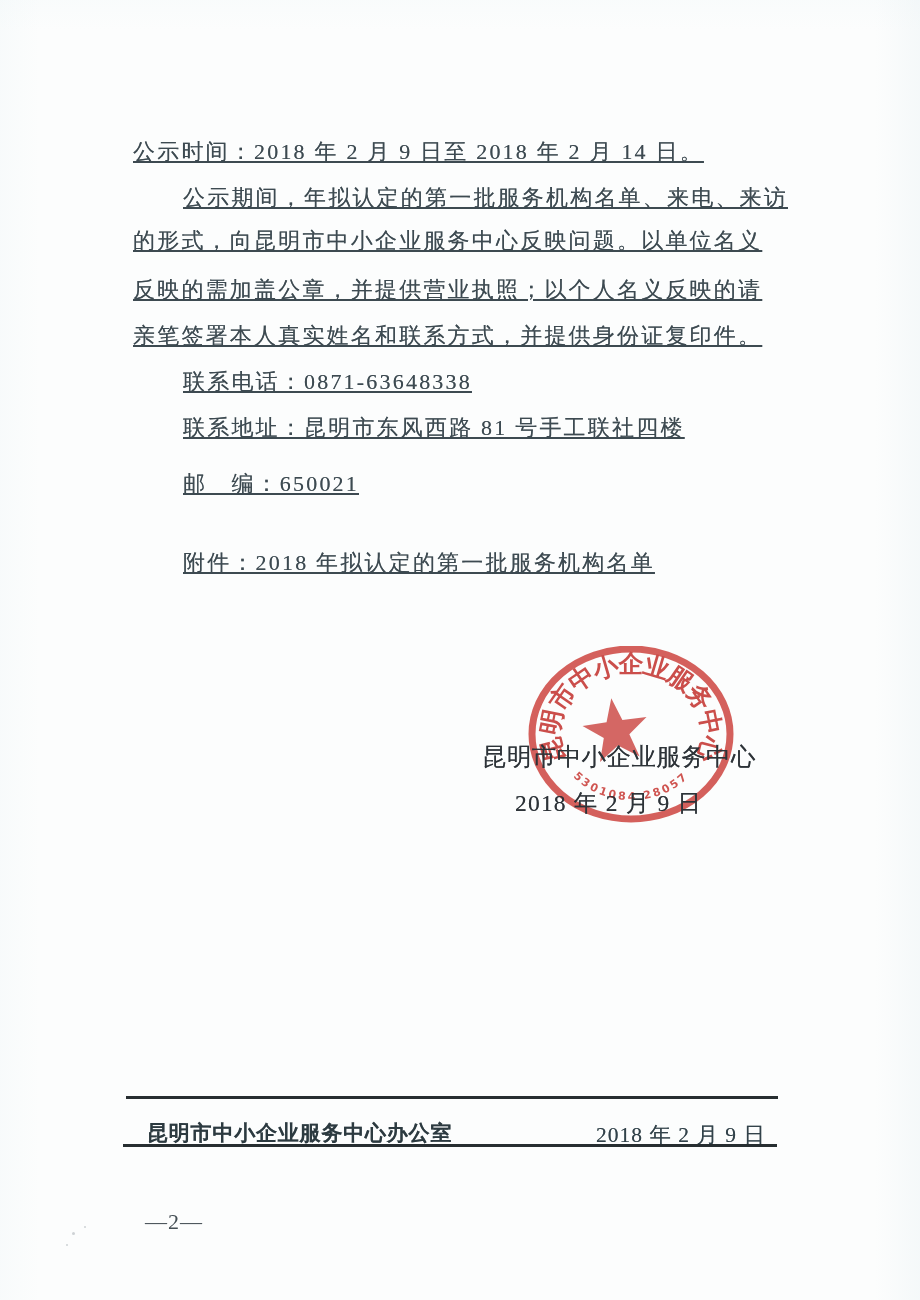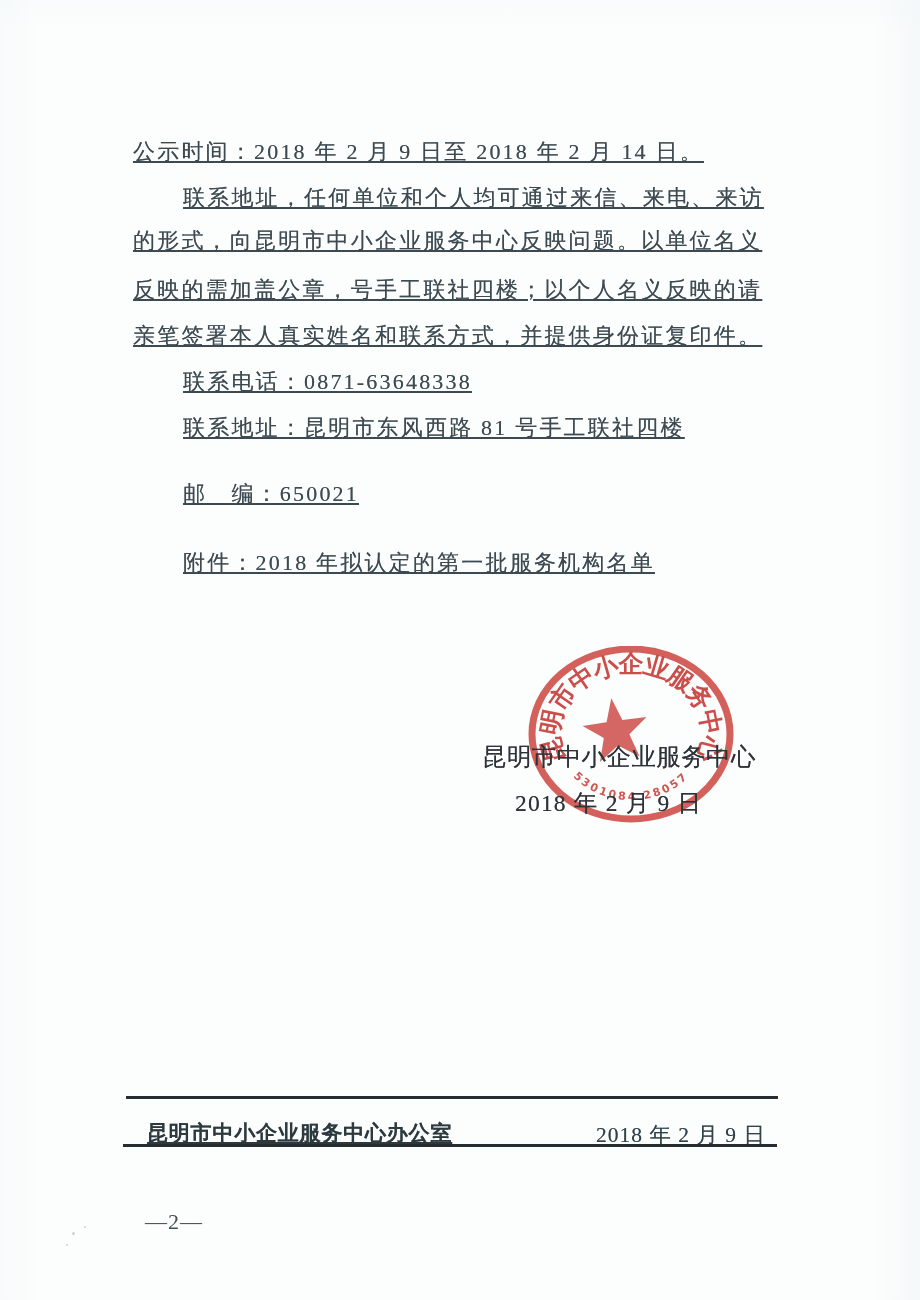--- a/index.html
+++ b/index.html
@@ -42,21 +42,21 @@
     z-index:1;opacity:.92;
   }
   .rule{
     position:absolute;height:2.6px;background:#272e31;z-index:2;
   }
   .rule-top{left:126px;top:1096px;width:652px;}
   .rule-bottom{left:123px;top:1144px;width:654px;}
   .footer-office{
     position:absolute;left:147px;top:1119px;
     font-size:21px;font-weight:600;letter-spacing:.8px;color:#2c3a40;
-    white-space:pre;z-index:2;text-shadow:0 0 .5px rgba(44,58,64,.6);text-decoration:underline;
+    white-space:pre;z-index:2;text-shadow:0 0 .5px rgba(44,58,64,.6);
   }
   .footer-date{
     position:absolute;left:596px;top:1120px;
     font-size:21.5px;letter-spacing:1px;color:#32424a;white-space:pre;z-index:2;
     text-shadow:0 0 .5px rgba(50,66,74,.6);
   }
   .page-number{
     position:absolute;left:145px;top:1209px;
     font-size:22px;letter-spacing:1px;color:#444e54;white-space:pre;z-index:2;
   }
@@ -72,27 +72,27 @@
     font-family:"DejaVu Sans","Liberation Sans",sans-serif;
     font-size:11px;fill:#cc4743;letter-spacing:2.5px;font-weight:600;
   }
 </style>
 </head>
 <body>
 
 <div class="page-tint"></div>
 
 <div class="bline" style="top:139px">公示时间：2018 年 2 月 9 日至 2018 年 2 月 14 日。</div>
-<div class="bline indent" style="top:185px">联系地址，任何单位和个人均可通过来信、来电、来访</div>
+<div class="bline indent" style="top:185px">公示期间，年拟认定的第一批服务机构名单、来电、来访</div>
 <div class="bline" style="top:228px">的形式，向昆明市中小企业服务中心反映问题。以单位名义</div>
-<div class="bline" style="top:277px">反映的需加盖公章，号手工联社四楼；以个人名义反映的请</div>
+<div class="bline" style="top:277px">反映的需加盖公章，并提供营业执照；以个人名义反映的请</div>
 <div class="bline" style="top:323px">亲笔签署本人真实姓名和联系方式，并提供身份证复印件。</div>
 <div class="bline indent" style="top:369px">联系电话：0871-63648338</div>
 <div class="bline indent" style="top:415px">联系地址：昆明市东风西路 81 号手工联社四楼</div>
-<div class="bline indent" style="top:481px">邮　编：650021</div>
+<div class="bline indent" style="top:471px">邮　编：650021</div>
 <div class="bline indent" style="top:550px">附件：2018 年拟认定的第一批服务机构名单</div>
 
 <svg class="seal" viewBox="0 0 212 182" aria-hidden="true">
   <defs>
     <path id="arcTop" d="M 37.7,112.2 A 72,62 0 1 1 170.3,112.2" fill="none"></path>
     <path id="arcBottom" d="M 31.3,107.3 A 76,66 0 0 0 176.7,107.3" fill="none"></path>
   </defs>
   <ellipse cx="104" cy="88" rx="99" ry="85" fill="none" stroke="#cc403b" stroke-width="7" opacity="0.9"></ellipse>
   <g transform="translate(89,86) rotate(-8)">
     <polygon points="0,-34 -8,-11 -32.3,-10.5 -12.9,4.2 -20,27.5 0,13.6 20,27.5 12.9,4.2 32.3,-10.5 8,-11" fill="#cb4440" opacity="0.88"></polygon>

